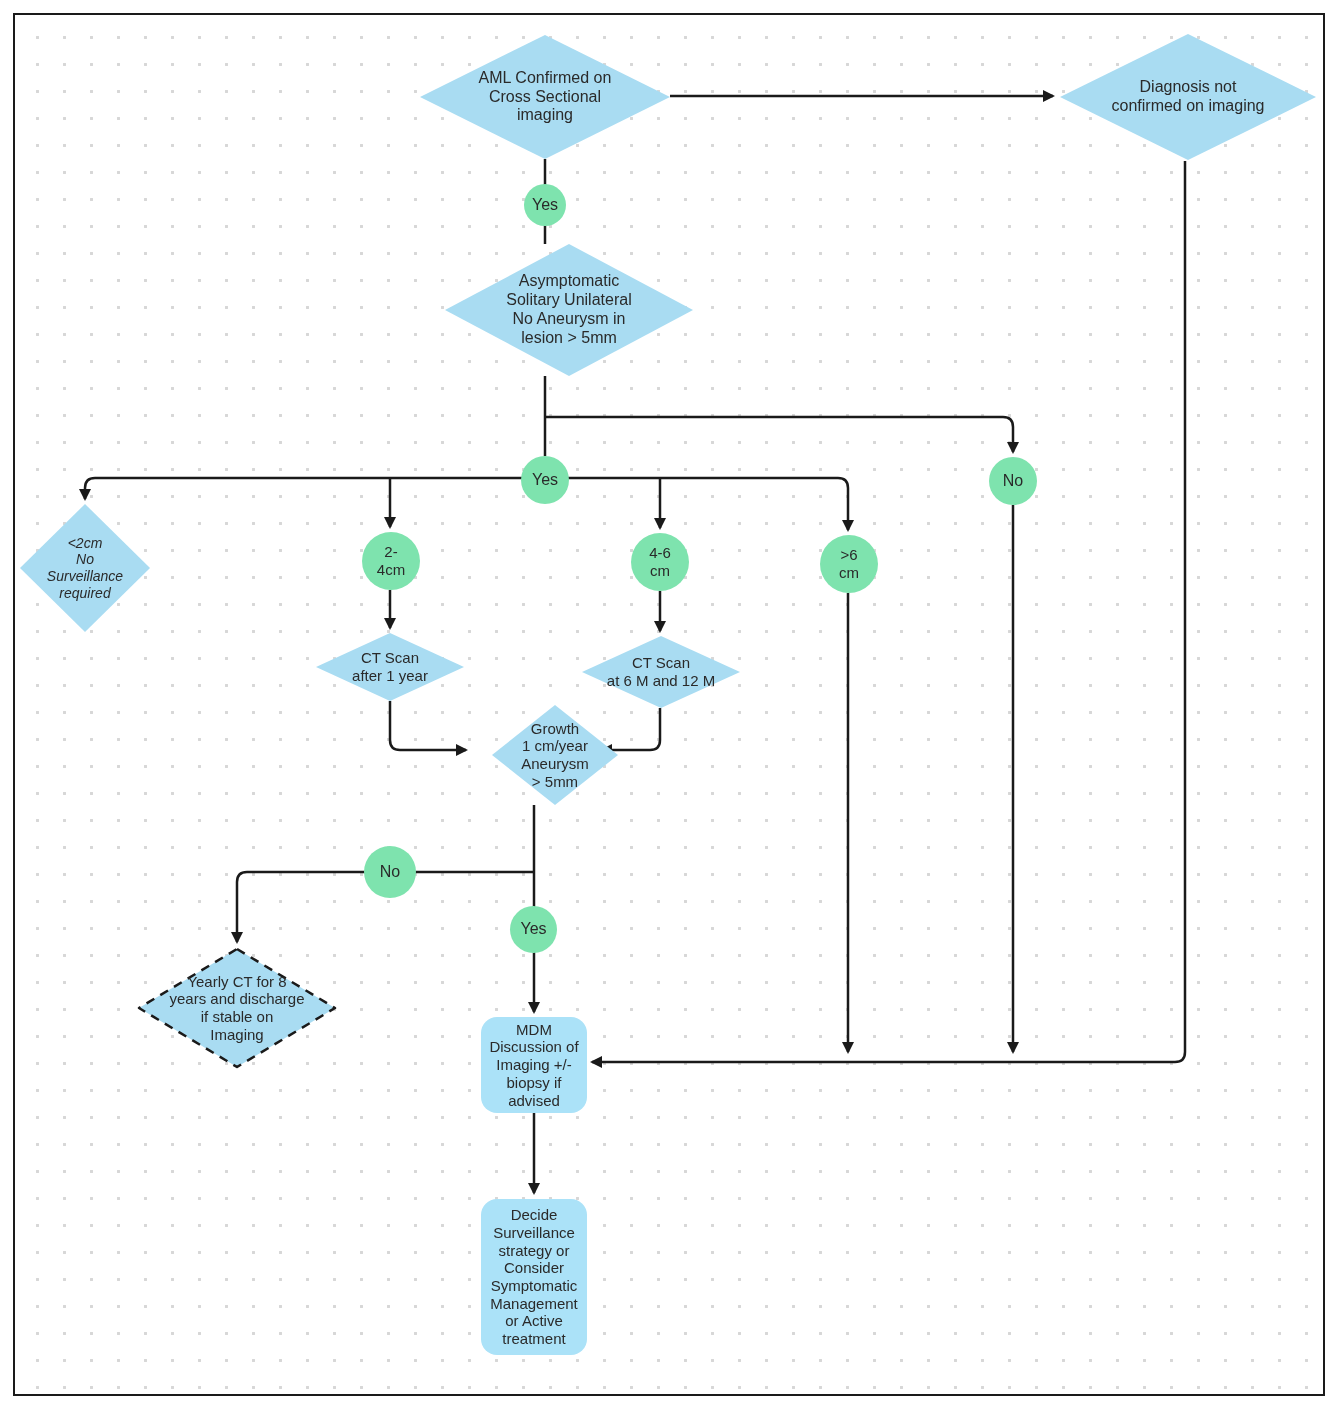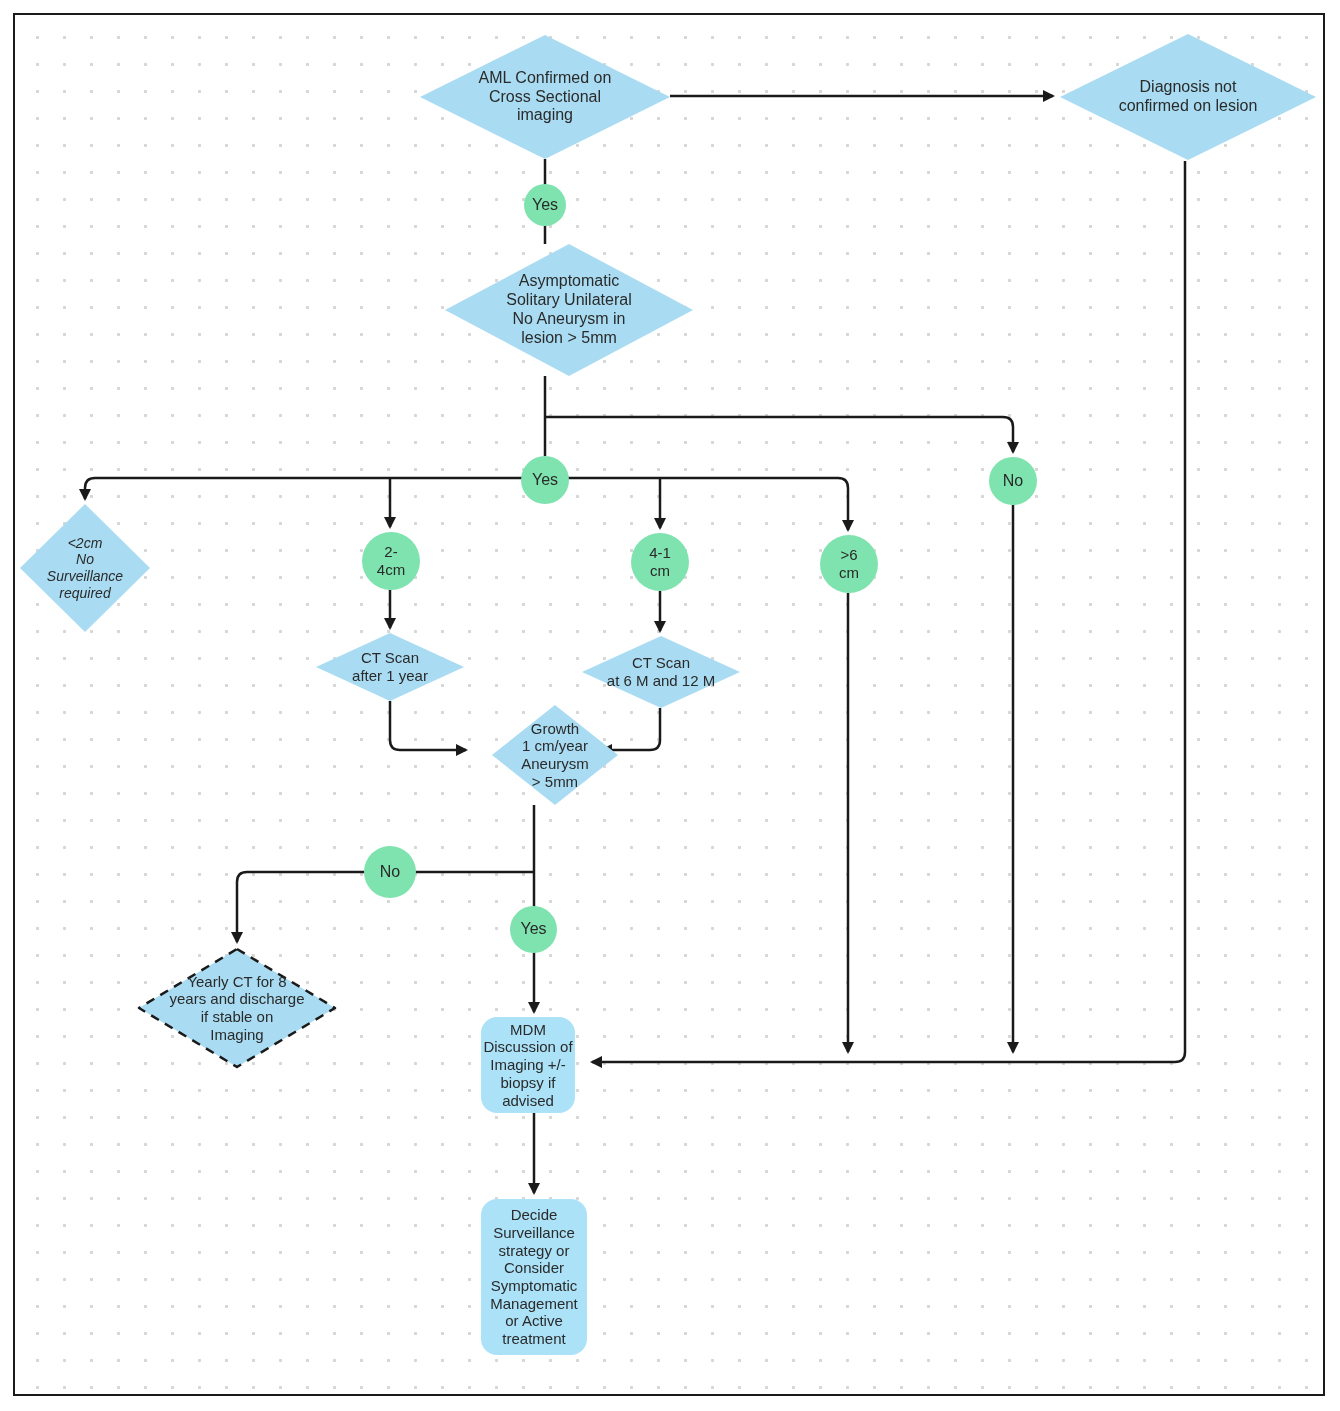--- a/index.html
+++ b/index.html
@@ -67,21 +67,21 @@
 <div class="node diamond fs16" style="left:420px;top:35px;width:250px;height:124px">
   <div class="shape"></div>
   <div class="label">AML Confirmed on
 Cross Sectional
 imaging</div>
 </div>
 
 <div class="node diamond fs16" style="left:1060px;top:34px;width:256px;height:126px">
   <div class="shape"></div>
   <div class="label">Diagnosis not
-confirmed on lesion</div>
+confirmed on imaging</div>
 </div>
 
 <div class="node circle fs16" style="left:524px;top:184px;width:42px;height:42px">
   <div class="shape"></div>
   <div class="label">Yes</div>
 </div>
 
 <div class="node diamond fs16" style="left:445px;top:244px;width:248px;height:132px">
   <div class="shape"></div>
   <div class="label">Asymptomatic
@@ -109,21 +109,21 @@
 </div>
 
 <div class="node circle fs15" style="left:362px;top:532px;width:58px;height:58px">
   <div class="shape"></div>
   <div class="label">2-
 4cm</div>
 </div>
 
 <div class="node circle fs15" style="left:631px;top:533px;width:58px;height:58px">
   <div class="shape"></div>
-  <div class="label">4-1
+  <div class="label">4-6
 cm</div>
 </div>
 
 <div class="node circle fs15" style="left:820px;top:535px;width:58px;height:58px">
   <div class="shape"></div>
   <div class="label">&gt;6
 cm</div>
 </div>
 
 <div class="node diamond fs15" style="left:316px;top:633px;width:148px;height:68px">
@@ -159,21 +159,21 @@
 <div class="node fs15" style="left:136px;top:947px;width:202px;height:122px">
   <svg class="shape" width="202" height="122" viewBox="0 0 202 122">
     <polygon points="101,2 199,61 101,120 3,61" style="fill:var(--diamond_fill);stroke:var(--line)" stroke-width="2.5" stroke-dasharray="9 7" stroke-linejoin="round"></polygon>
   </svg>
   <div class="label">Yearly CT for 8
 years and discharge
 if stable on
 Imaging</div>
 </div>
 
-<div class="node roundbox fs15" style="left:481px;top:1017px;width:94px;height:96px">
+<div class="node roundbox fs15" style="left:481px;top:1017px;width:106px;height:96px">
   <div class="shape"></div>
   <div class="label">MDM
 Discussion of
 Imaging +/-
 biopsy if
 advised</div>
 </div>
 
 <div class="node roundbox fs15" style="left:481px;top:1199px;width:106px;height:156px">
   <div class="shape"></div>

